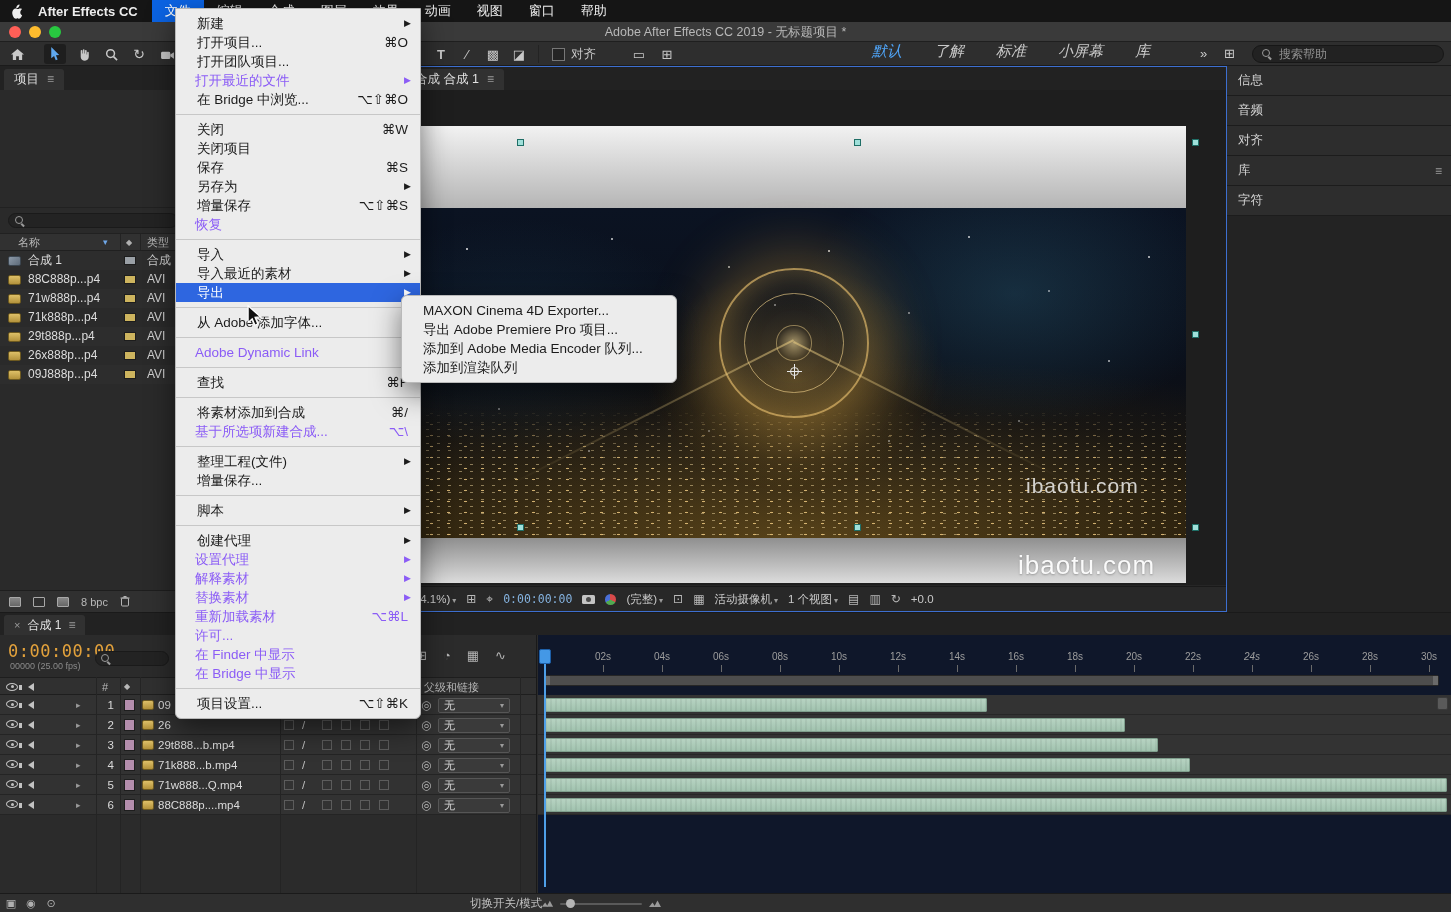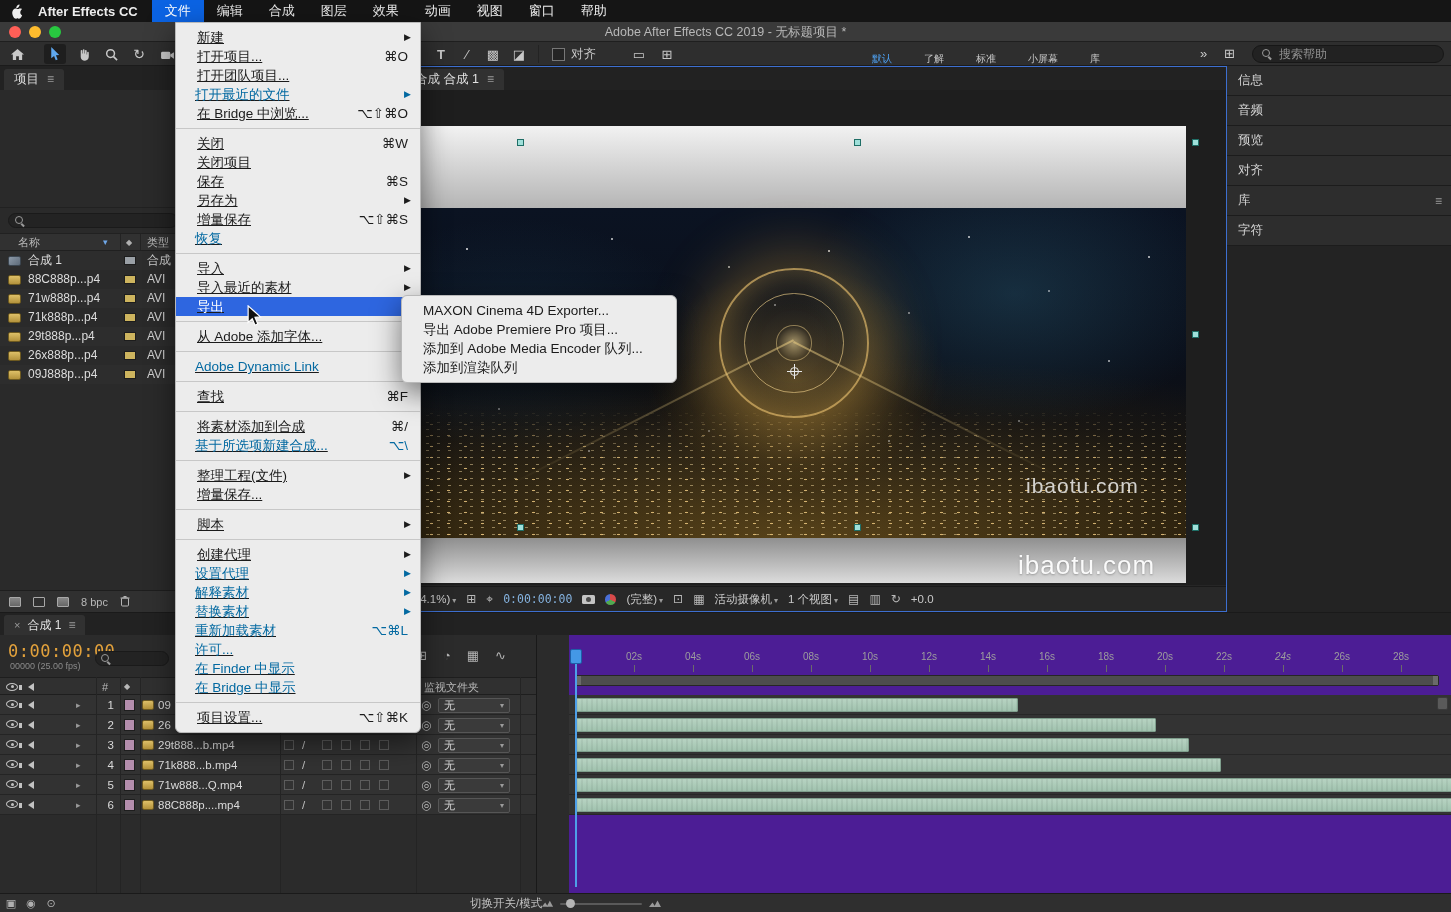--- a/index.html
+++ b/index.html
@@ -21,21 +21,21 @@
   .light{width:12px;height:12px;border-radius:50%;}
   .red{background:#ff5f57}.yellow{background:#febc2e}.green{background:#28c840}
   .win-title{position:absolute;left:0;right:0;top:0;text-align:center;line-height:20px;color:#b8b8b8;font-size:12.5px;}
   
   .toolbar{position:absolute;top:42px;left:0;width:100%;height:24px;background:#2e2e2e;border-bottom:1px solid #1b1b1b;color:#c8c8c8;}
   .tool{position:absolute;top:2px;width:22px;height:20px;display:flex;align-items:center;justify-content:center;font-size:13px;color:#c8c8c8;}
   .tool.active{background:#1e1e1e;border-radius:3px;}
   .tb-sep{position:absolute;top:3px;width:1px;height:18px;background:#232323;}
   .snap{position:absolute;left:552px;top:4px;display:flex;gap:6px;align-items:center;font-size:12.5px;color:#cacaca;}
   .checkbox{width:13px;height:13px;border:1px solid #777;background:#242424;}
-  .ws-tabs{position:absolute;left:856px;top:0;height:24px;display:flex;align-items:flex-end;gap:0;font-size:10px;}
+  .ws-tabs{position:absolute;left:856px;top:0;height:24px;display:flex;align-items:flex-start;gap:0;font-size:15px;font-style:italic;}
   .ws{padding:0 16px;color:#c9c9c9;}
   .ws.active{color:#4fa3f5;}
   .ws-ovf{color:#c9c9c9;padding:0 8px;font-size:13px;}
   .ws-grid-icon{position:absolute;left:1224px;top:4px;color:#c9c9c9;font-size:13px;}
   .help-search{position:absolute;left:1252px;top:3px;width:192px;height:18px;background:#222;border:1px solid #171717;border-radius:9px;display:flex;align-items:center;gap:7px;padding:0 9px;color:#8f8f8f;font-size:12px;}
   .mag{width:10px;height:10px;position:relative;flex:0 0 auto;}
   .mag::before{content:"";position:absolute;left:0;top:0;width:6px;height:6px;border:1.5px solid #9a9a9a;border-radius:50%;}
   .mag::after{content:"";position:absolute;left:7px;top:7px;width:4px;height:1.6px;background:#9a9a9a;transform:rotate(45deg);transform-origin:0 0;}
   
   .main{position:absolute;top:66px;left:0;width:100%;height:546px;}
@@ -148,21 +148,21 @@
   .tl-row .exp{position:absolute;left:76px;color:#9a9a9a;font-size:9px;}
   .tl-row .n{position:absolute;left:98px;width:16px;text-align:right;}
   .tl-row .chip{position:absolute;left:124px;top:4px;width:11px;height:12px;background:#b48ead;border:1px solid #1e1e1e;}
   .tl-row .fic{position:absolute;left:142px;top:5px;width:12px;height:10px;border-radius:2px;background:linear-gradient(180deg,#dec068,#b3923c);border:1px solid #6e5a20;}
   .tl-row .nm{position:absolute;left:158px;width:118px;white-space:nowrap;overflow:hidden;}
   .tl-row .qbox{position:absolute;top:5px;width:10px;height:10px;border:1px solid #5c5c5c;}
   .tl-row .slash{position:absolute;left:302px;color:#c2c2c2;}
   .tl-row .pw{position:absolute;left:421px;color:#b9b9b9;font-size:12px;}
   .tl-row .dd{position:absolute;left:438px;top:2.5px;width:72px;height:15px;background:#3a3a3a;border:1px solid #565656;border-radius:2px;color:#d5d5d5;font-size:11px;display:flex;justify-content:space-between;align-items:center;padding:0 5px;line-height:13px;}
   .col-div{position:absolute;top:42px;bottom:0;width:1px;background:#242424;}
-  .tl-right{position:absolute;left:538px;top:22px;right:0;bottom:0;background:#4c1d95;overflow:hidden;margin-left:31px;}
+  .tl-right{position:absolute;left:538px;top:22px;right:0;bottom:0;background:#0f172a;overflow:hidden;}
   .ruler{position:absolute;left:0;right:0;top:0;height:38px;}
   .tick{position:absolute;top:16px;}
   .tick .tl{transform:translateX(-50%);display:block;font-size:10px;color:#9d9d9d;}
   .tick .tline{position:absolute;left:0;top:14px;width:1px;height:7px;background:#6a6a6a;}
   .workarea{position:absolute;left:6px;right:12px;top:40px;height:11px;background:#4d4d4d;border:1px solid #262626;border-radius:2px;}
   .workarea::before,.workarea::after{content:"";position:absolute;top:0;bottom:0;width:5px;background:#6a6a6a;}
   .workarea::before{left:0;} .workarea::after{right:0;}
   .tl-lanes{position:absolute;left:0;right:0;top:60px;}
   .lane{height:20px;border-bottom:1px solid #272727;background:#333;position:relative;overflow:hidden;}
   .bar{position:absolute;left:6px;top:2.5px;height:14px;border:1px solid #7f9f8d;border-radius:1px;
@@ -172,24 +172,24 @@
   .playhead-head{position:absolute;left:1px;top:14px;width:12px;height:15px;background:#4498e6;border:1px solid #1d5fa8;border-radius:2px;z-index:7;}
   .marker-bin{position:absolute;right:3px;top:62px;width:11px;height:13px;background:#5a5a5a;border-radius:2px;border:1px solid #3a3a3a;}
   
   .bottom-bar{position:absolute;left:0;top:893px;width:100%;height:19px;background:#2f2f2f;border-top:1px solid #1a1a1a;font-size:11.5px;color:#c3c3c3;}
   .bb-ic{position:absolute;top:2px;width:14px;height:14px;display:flex;align-items:center;justify-content:center;color:#b0b0b0;font-size:11px;}
   .bb-label{position:absolute;left:470px;top:0;line-height:18px;}
   .zoom-track{position:absolute;left:560px;top:8.5px;width:82px;height:2px;background:#5a5a5a;border-radius:1px;}
   .zoom-thumb{position:absolute;left:566px;top:5px;width:9px;height:9px;border-radius:50%;background:#b5b5b5;}
   
   .menu{position:absolute;background:#ececec;border:1px solid #b9b9b9;box-shadow:0 10px 28px rgba(0,0,0,.5);padding:5px 0;z-index:90;font-size:13.5px;color:#1b1b1b;}
-  #file-menu{left:175px;top:22px;width:246px;border-radius:0 0 6px 6px;text-decoration:underline;}
+  #file-menu{left:175px;top:8px;width:246px;border-radius:0 0 6px 6px;}
   #export-submenu{left:401px;top:295px;width:276px;border-radius:6px;}
   .mrow{height:19px;line-height:19px;padding:0 10px 0 21px;position:relative;white-space:nowrap;}
-  .mrow.disabled{color:#0369a1;padding-left:19px;}
+  .mrow.disabled{color:#8b5cf6;padding-left:19px;}
   .mrow.highlighted{background:#2e66e0;color:#fff;}
   .mshortcut{position:absolute;right:12px;}
   .marrow{position:absolute;right:9px;font-size:9px;}
   .msep{height:1px;background:#c7c7c7;margin:5px 0;}
   
   .cursor{position:absolute;left:247px;top:305px;z-index:120;}
 </style>
 </head>
 <body>
 
@@ -411,23 +411,20 @@
       <span>+0.0</span>
     </div>
   </div>
 
   <div class="right-dock" id="right-dock">
       <div class="dock-item">
         <span>信息</span>
       </div>
       <div class="dock-item">
         <span>音频</span>
-      </div>
-      <div class="dock-item">
-        <span>预览</span>
       </div>
       <div class="dock-item">
         <span>对齐</span>
       </div>
       <div class="dock-item">
         <span>库</span>
         <span class="ham">≡</span>
       </div>
       <div class="dock-item">
         <span>字符</span>
@@ -453,21 +450,21 @@
       <span>⊞</span>
       <span>◔</span>
       <span>▦</span>
       <span>∿</span>
     </div>
     <div class="tl-head">
       <span class="ic-eye" style="position:absolute;left:6px;top:4.5px"></span>
       <span class="ic-spk" style="position:absolute;left:24px;top:5px"></span>
       <span class="h-num">#</span>
       <span class="h-tag">◆</span>
-      <span class="h-parent">监视文件夹</span>
+      <span class="h-parent">父级和链接</span>
     </div>
     <div class="tl-rows" id="tl-rows">
         <div class="tl-row">
           <span class="ic-eye c-eye"></span>
           <span class="ic-spk c-spk"></span>
           <span class="exp">▸</span>
           <span class="n">1</span>
           <span class="chip"></span>
           <span class="fic"></span>
           <span class="nm">09</span>

